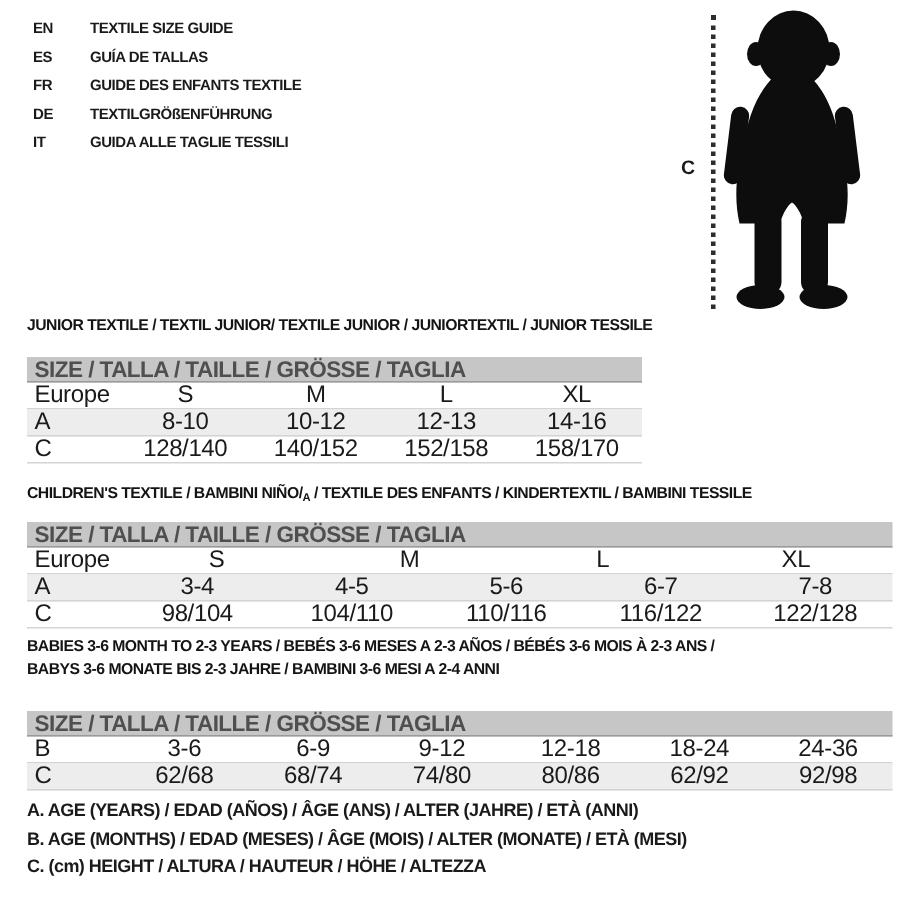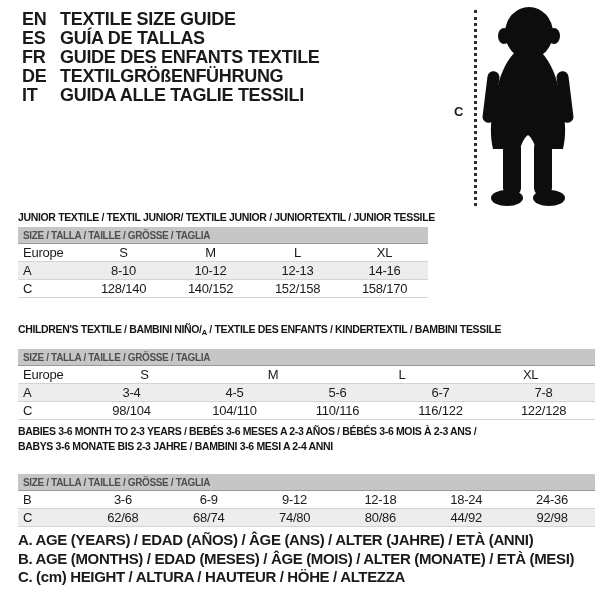--- a/index.html
+++ b/index.html
@@ -5,52 +5,52 @@
   * { margin:0; padding:0; box-sizing:border-box; }
   html,body { background:#fff; }
   .canvas {
     position:relative; width:600px; height:600px; background:#ffffff;
     font-family:"Liberation Sans", sans-serif; color:#1a1a1a; overflow:hidden;
   }
 
   
   .lang-block { position:absolute; left:22px; top:10px; }
   .lang-row { display:flex; height:19px; align-items:center;
-              font-weight:bold; font-size:18px; letter-spacing:-0.3px; }
+              font-weight:bold; font-size:10px; letter-spacing:-0.3px; }
   .lang-code { width:38px; }
 
   
   .measure-line { position:absolute; left:474px; top:10px; height:196px; width:0;
                   border-left:3px dotted #2d2d2d; }
   .height-label { position:absolute; left:454px; top:104px; font-weight:bold; font-size:13px; }
   .baby-svg { position:absolute; left:482px; top:5px; width:92px; height:204px; }
 
   
   .size-table { position:absolute; left:18px; }
   .t1 { top:210px; width:410px; }
   .t2 { top:322px; width:577px; }
   .t3 { top:424px; width:577px; }
   .table-title { font-weight:bold; font-size:10.5px; letter-spacing:-0.35px;
                  line-height:15px; color:#141414; white-space:nowrap; }
-  .t1 .table-title { margin-bottom:2px; }
+  .t1 .table-title { margin-bottom:13px; }
   .t2 .table-title { margin-bottom:9px; }
   .t3 .title-wrap { margin-bottom:20px; }
   .subA { font-size:7.5px; vertical-align:-2px; }
   .hbar { height:17px; line-height:17px; background:#c6c6c6; color:#4f4f4f;
-          font-size:10px; font-weight:bold; letter-spacing:-0.35px;
+          font-size:15px; font-weight:bold; letter-spacing:-0.35px;
           padding-left:5px; border-bottom:1px solid #9a9a9a; white-space:nowrap; }
-  .row { display:flex; height:18px; line-height:18px; font-size:13px;
+  .row { display:flex; height:18px; line-height:18px; font-size:16px;
          letter-spacing:-0.25px; border-bottom:1px solid #d4d4d4; }
   .row.shaded { background:#ededed; }
   .rlabel { width:62px; padding-left:5px; }
   .cell { flex:1; text-align:center; }
 
   
   .notes { position:absolute; left:18px; top:531px; }
-  .note { font-weight:bold; font-size:15px; letter-spacing:-0.35px;
+  .note { font-weight:bold; font-size:12px; letter-spacing:-0.35px;
           line-height:18.5px; white-space:nowrap; }
 </style>
 </head>
 <body>
 
 <div class="canvas">
 
   <div class="lang-block">
     <div class="lang-row">
       <span class="lang-code">EN</span>
@@ -164,21 +164,21 @@
         <span class="cell">12-18</span>
         <span class="cell">18-24</span>
         <span class="cell">24-36</span>
       </div>
       <div class="row shaded">
         <span class="rlabel">C</span>
         <span class="cell">62/68</span>
         <span class="cell">68/74</span>
         <span class="cell">74/80</span>
         <span class="cell">80/86</span>
-        <span class="cell">44/92</span>
+        <span class="cell">62/92</span>
         <span class="cell">92/98</span>
       </div>
     </div>
   </div>
 
   <div class="notes">
     <div class="note">A. AGE (YEARS) / EDAD (AÑOS) / ÂGE (ANS) / ALTER (JAHRE) / ETÀ (ANNI)</div>
     <div class="note">B. AGE (MONTHS) / EDAD (MESES) / ÂGE (MOIS) / ALTER (MONATE) / ETÀ (MESI)</div>
     <div class="note">C. (cm) HEIGHT / ALTURA / HAUTEUR / HÖHE / ALTEZZA</div>
   </div>

